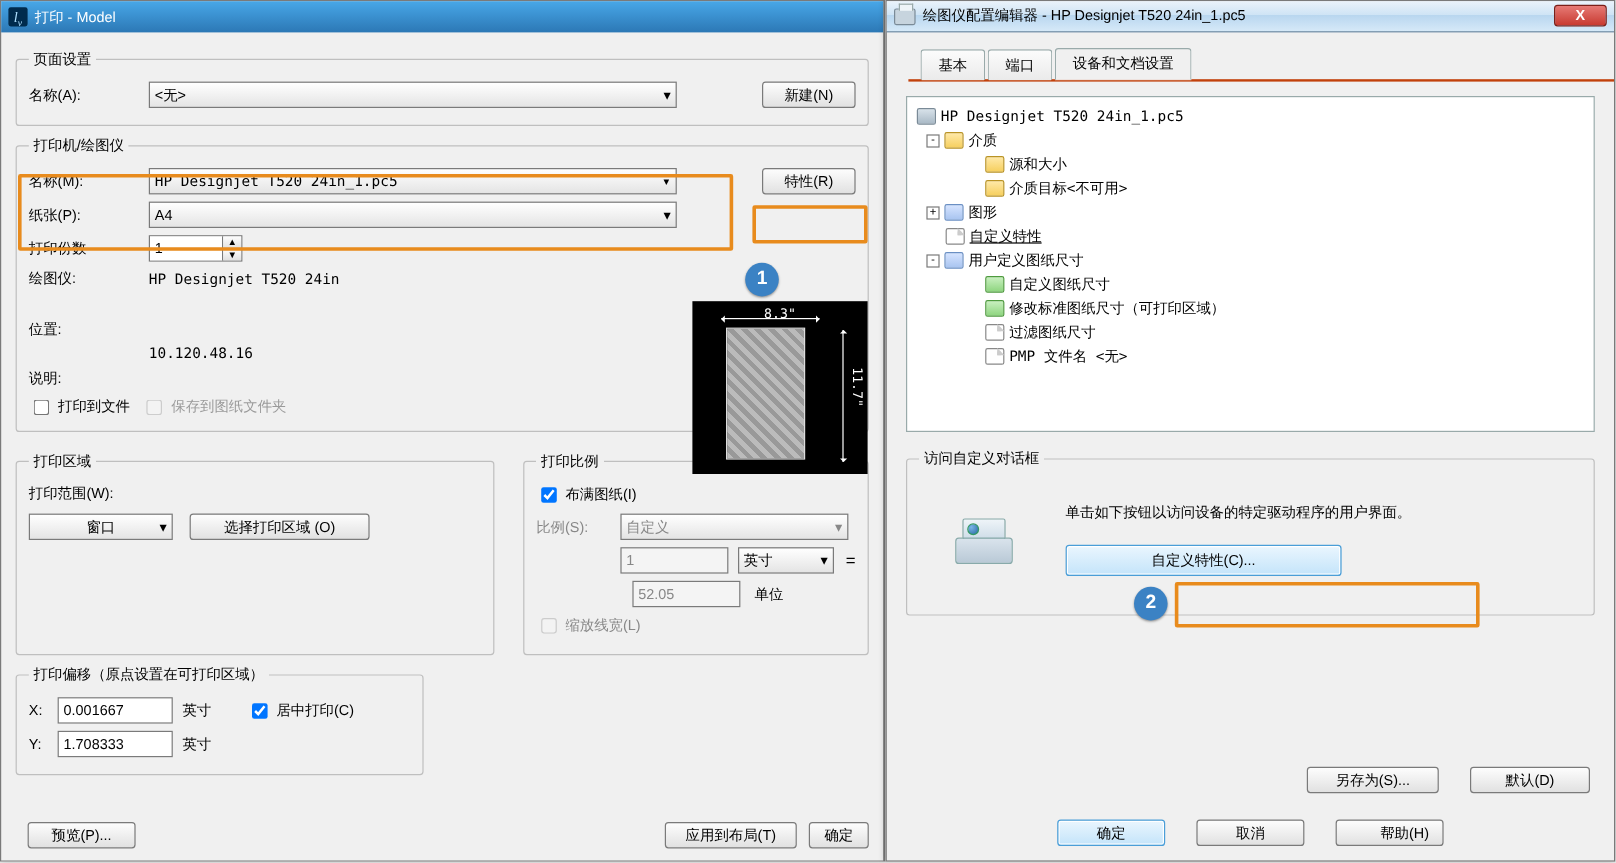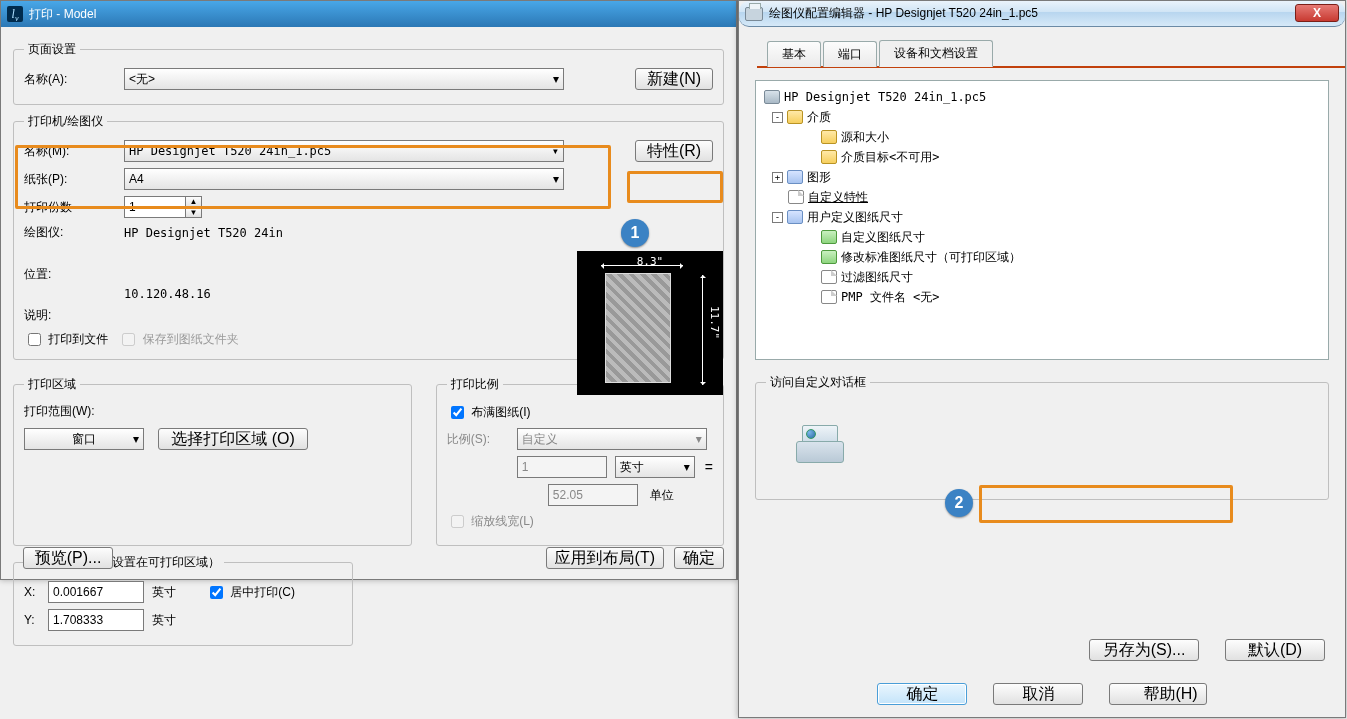--- a/index.html
+++ b/index.html
@@ -14,21 +14,21 @@
     position: relative;
     overflow: hidden;
   }
   .window {
     position: absolute;
     background: #f0f0f0;
     border: 1px solid #7a7a7a;
     box-shadow: 0 0 6px rgba(0,0,0,0.3);
   }
   
-  #win-print { left: 0; top: 0; width: 738px; height: 580px; border-right: 2px solid #7a7a7a;}
+  #win-print { left: 0; top: 0; width: 738px; height: 718px; border-right: 2px solid #7a7a7a;}
   .titlebar {
     height: 26px;
     background: linear-gradient(to bottom,#48a7e8,#2c78b5);
     color: #fff;
     display: flex;
     align-items: center;
     padding: 0 6px;
     font-size: 12px;
   }
   .titlebar .app-icon {
@@ -65,21 +65,21 @@
   .wide { width: 440px; }
   .btn {
     height: 22px;
     min-width: 72px;
     padding: 0 8px;
     border: 1px solid #7a7a7a;
     background: linear-gradient(to bottom,#fdfdfd,#e1e1e1);
     border-radius: 3px;
     cursor: pointer;
     font-family: inherit;
-    font-size: 16px;
+    font-size: 12px;
   }
   .btn-right { margin-left: auto; }
   .highlight-box {
     position:absolute;
     border: 3px solid #e88b1d;
     pointer-events:none;
     border-radius:2px;
   }
   .spin {
     display:inline-flex;
@@ -131,21 +131,20 @@
   .footer-btns{ position:absolute; bottom:10px; left:12px; right:12px; display:flex; align-items:center;}
   .footer-btns .spacer{flex:1;}
   .footer-btns .btn{ min-width:110px; margin-left:10px;}
   
   #win-plotter { left:738px; top:0; width:608px; height:718px; }
   #win-plotter .titlebar{
     background: linear-gradient(to bottom,#eaf3fb 0%,#cfe4f5 45%,#b8d6ef 46%,#d6e9f8 100%);
     color:#000;
     border-bottom:1px solid #6b8aa5;
     position:relative;
-    border-radius:10px;
   }
   #win-plotter .titlebar .printer-icon{
     width:18px;height:14px;background:#c7d4de;border:1px solid #7a8a97;
     position:relative;margin-right:6px;border-radius:2px;
   }
   #win-plotter .titlebar .printer-icon:before{
     content:"";position:absolute;top:-5px;left:3px;width:10px;height:5px;background:#eef4f8;border:1px solid #9aa;border-bottom:none;
   }
   #win-plotter .close-x{
     position:absolute;right:6px;top:3px;width:44px;height:18px;
@@ -327,21 +326,21 @@
           <span>自定义</span><span style="position:absolute;right:4px;top:3px;">▾</span>
         </button>
       </div>
       <div class="row" style="margin-left:70px;">
         <input class="text" style="width: 90px; background: rgb(244, 244, 244); color: rgb(136, 136, 136);" disabled="" value="1">
         <button class="combo" style="width:80px;margin-left:8px;text-align:left;position:relative;">
           <span>英寸</span><span style="position:absolute;right:4px;top:3px;">▾</span>
         </button>
         <span style="margin-left:10px;font-size:14px;">=</span>
       </div>
-      <div class="row" style="margin-left:101px;">
+      <div class="row" style="margin-left:80px;">
         <input class="text" style="width: 90px; background: rgb(244, 244, 244); color: rgb(136, 136, 136);" disabled="" value="52.05">
         <span style="margin-left:12px;">单位</span>
       </div>
       <div class="row" style="margin-left:0;">
         <label class="guide"><input type="checkbox" disabled="" style=""> <span>缩放线宽(L)</span></label>
       </div>
     </fieldset>
   </div>
 
   <fieldset class="group" style="width:340px;margin-top:0;">
@@ -448,20 +447,24 @@
   </div>
 
   <fieldset class="group access">
     <legend>访问自定义对话框</legend>
     <div class="access-body">
       <div class="plotter-graphic">
         <div class="top"></div>
           <div class="lens"></div>
           <div class="base"></div>
       </div>
+      <div class="access-right">
+        <div style="margin-bottom:4px;">单击如下按钮以访问设备的特定驱动程序的用户界面。</div>
+        <button class="custom-btn">自定义特性(C)...</button>
+      </div>
     </div>
   </fieldset>
 
   <div class="bottom-btns">
     <button class="btn" style="min-width:110px;">另存为(S)...</button>
     <button class="btn" style="min-width:100px;">默认(D)</button>
   </div>
 
   <div class="final-btns">
     <button class="btn btn-blue" style="min-width:90px;">确定</button>

